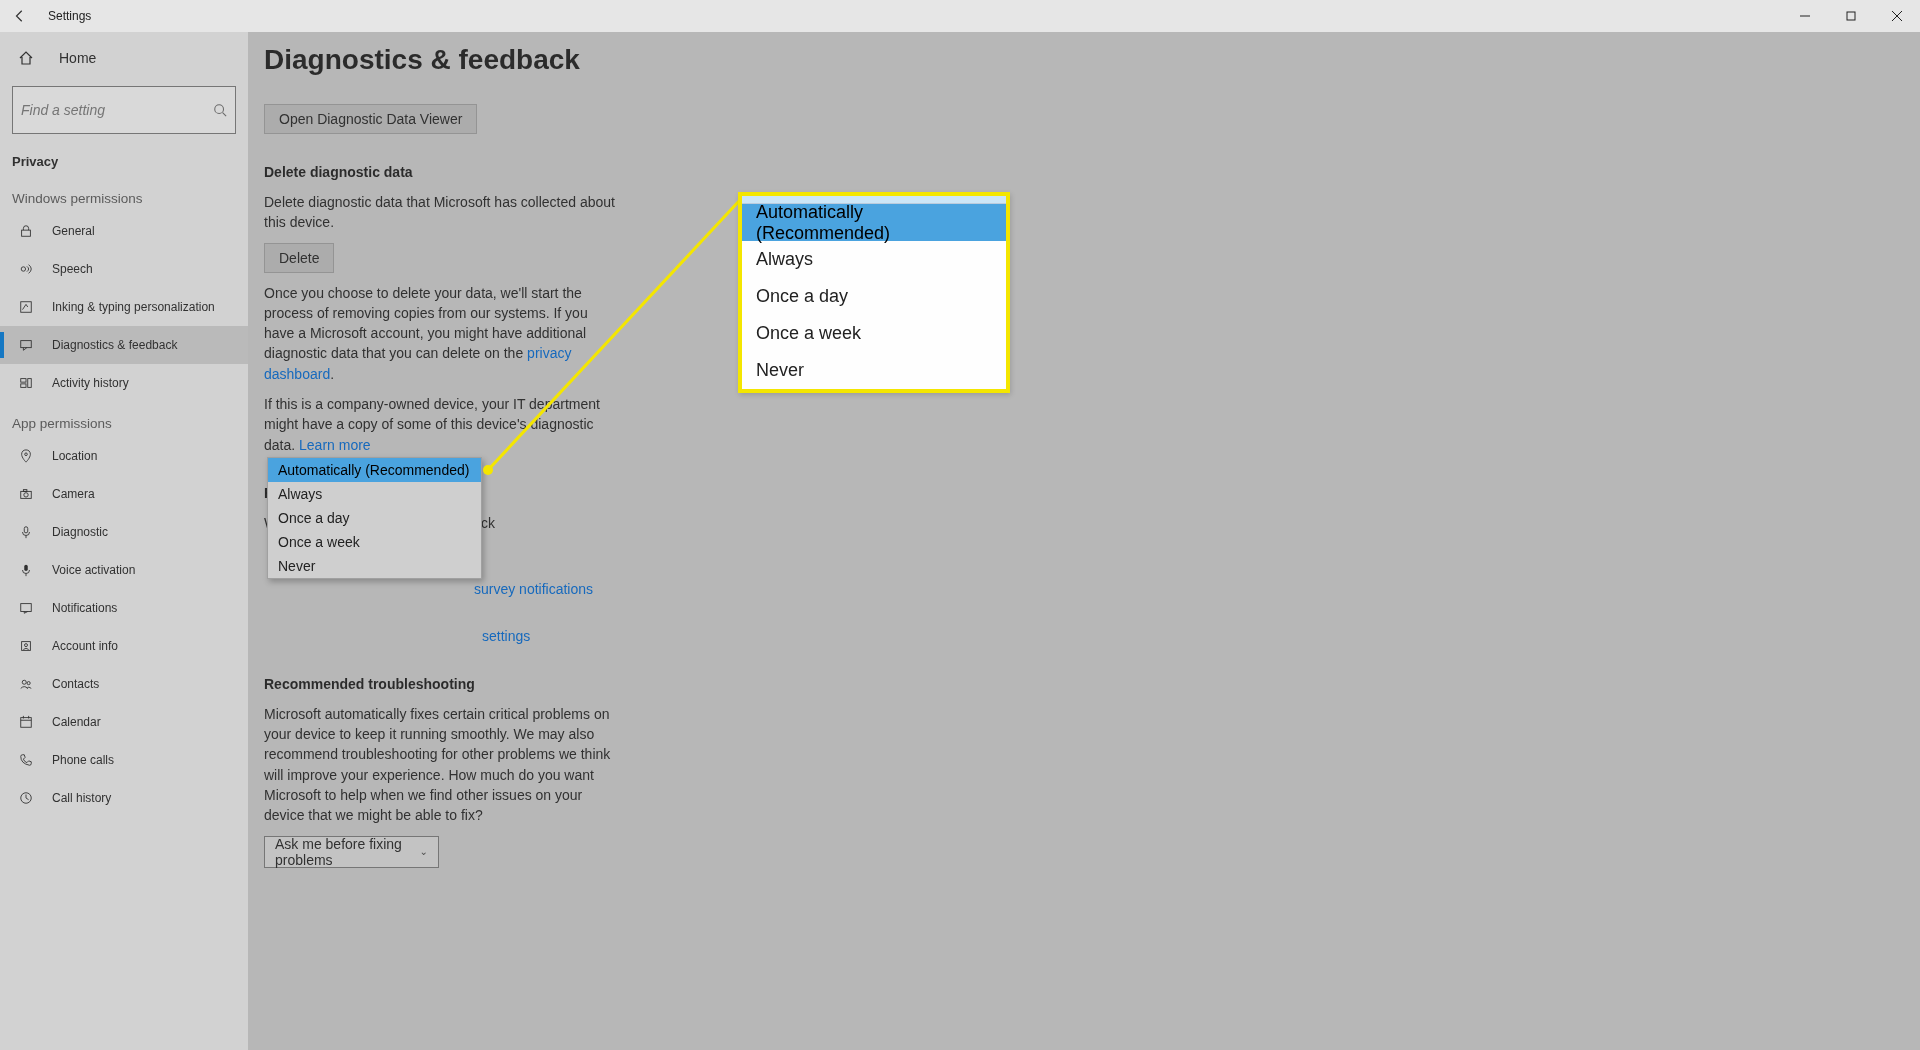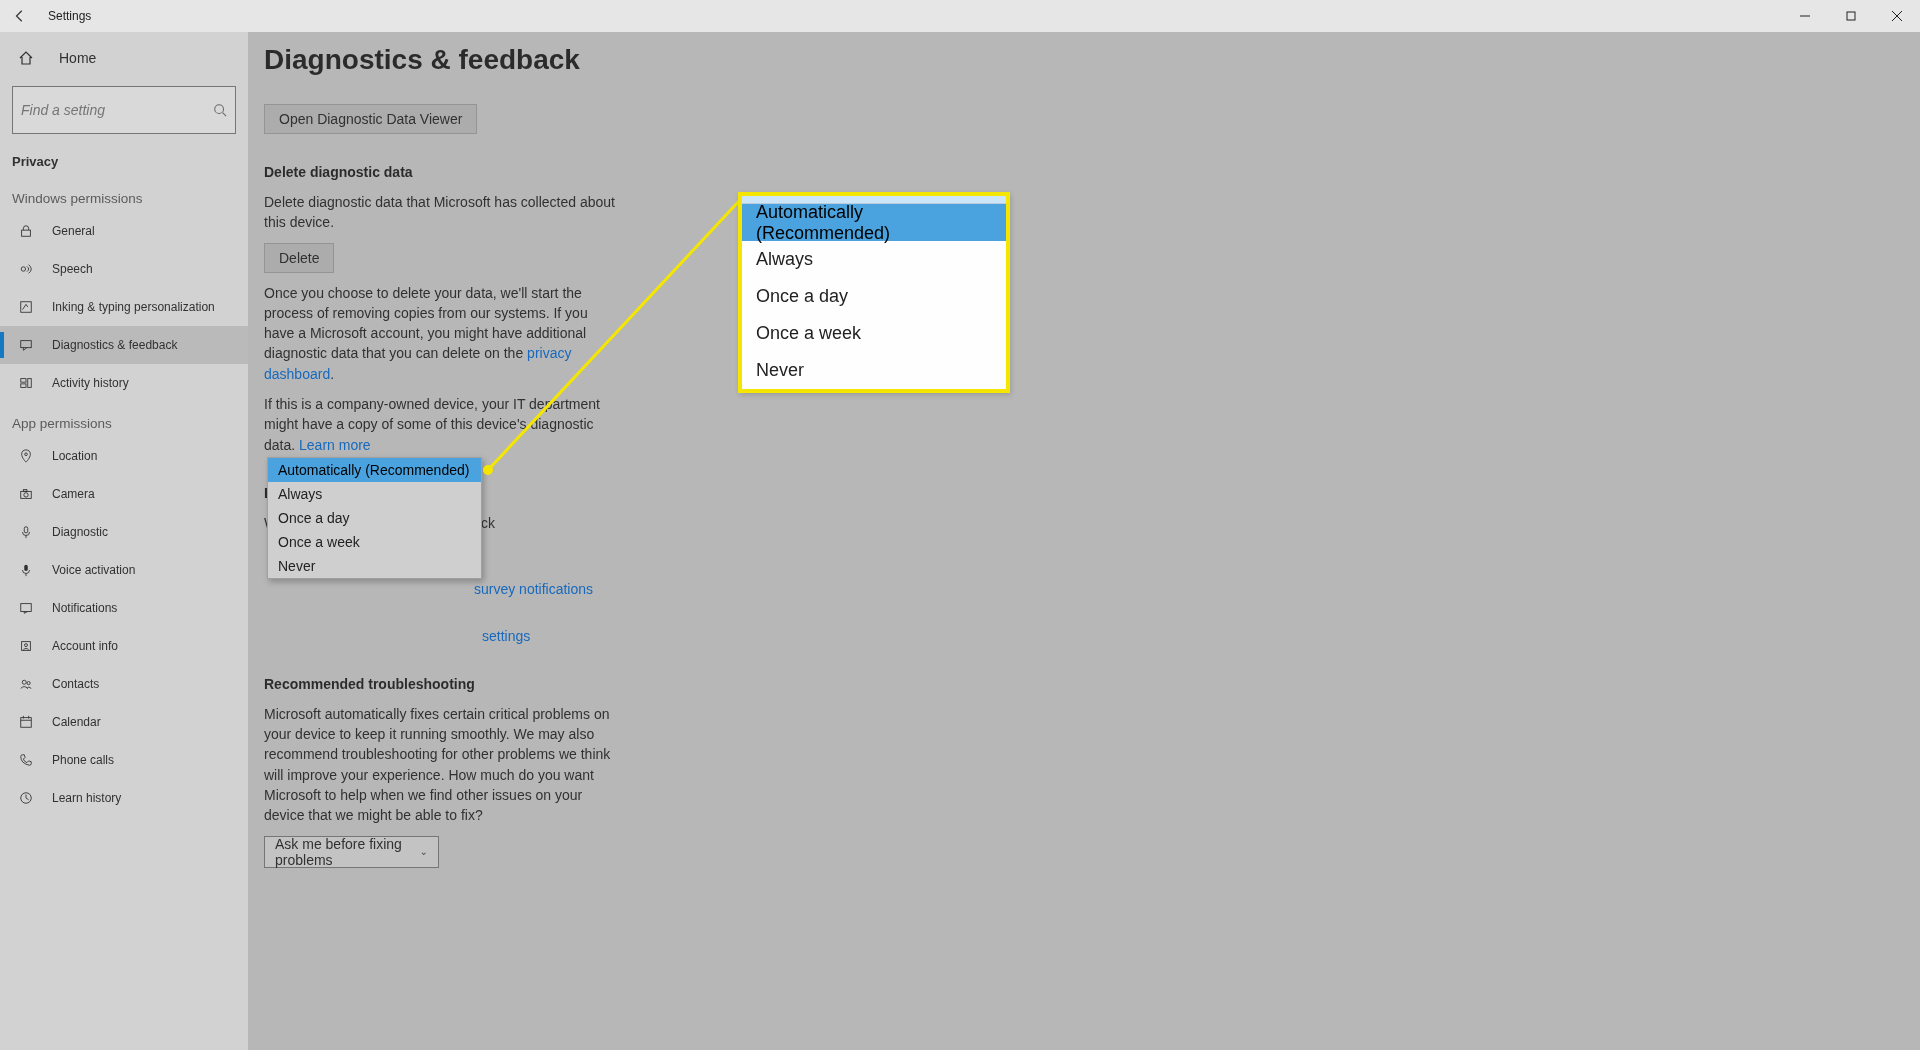--- a/index.html
+++ b/index.html
@@ -241,21 +241,21 @@
           </span>
         <span>Phone calls</span>
       </div>
       <div class="item">
         <span class="icon">
             <svg width="14" height="14" viewBox="0 0 16 16">
               <circle cx="8" cy="8" r="6" stroke="#222" fill="none"></circle>
               <path d="M8 4 V8 L11 10" stroke="#222" fill="none"></path>
             </svg>
           </span>
-        <span>Learn history</span>
+        <span>Call history</span>
       </div>
     </div>
   </div>
 
   <div class="main">
     <h1>Diagnostics &amp; feedback</h1>
     <div class="content">
       <span class="btn">Open Diagnostic Data Viewer</span>
 
       <h2>Delete diagnostic data</h2>

